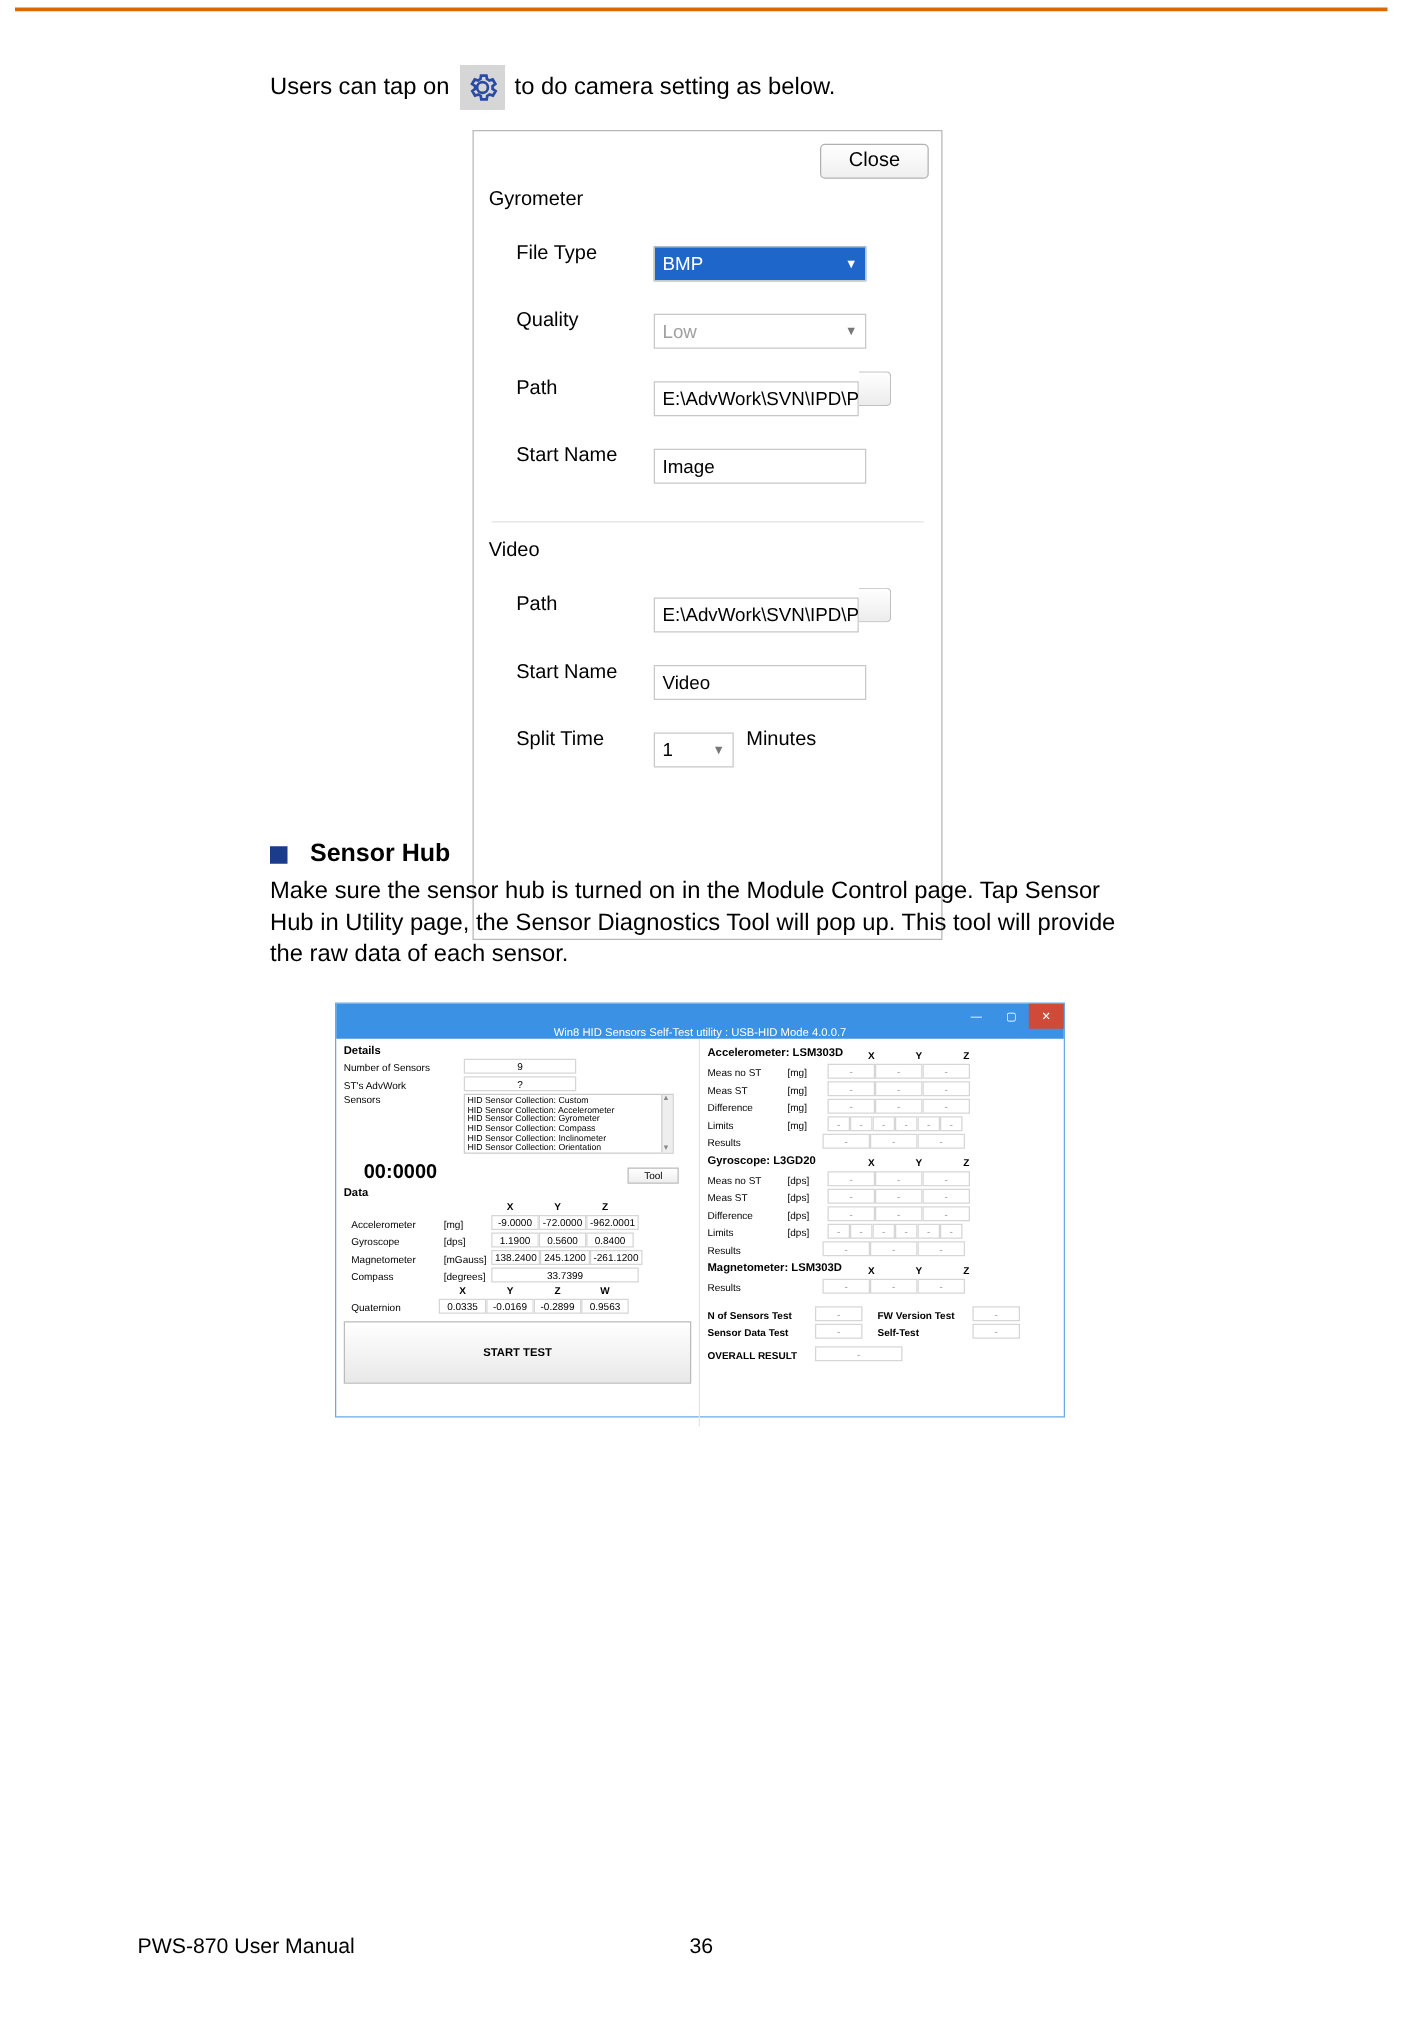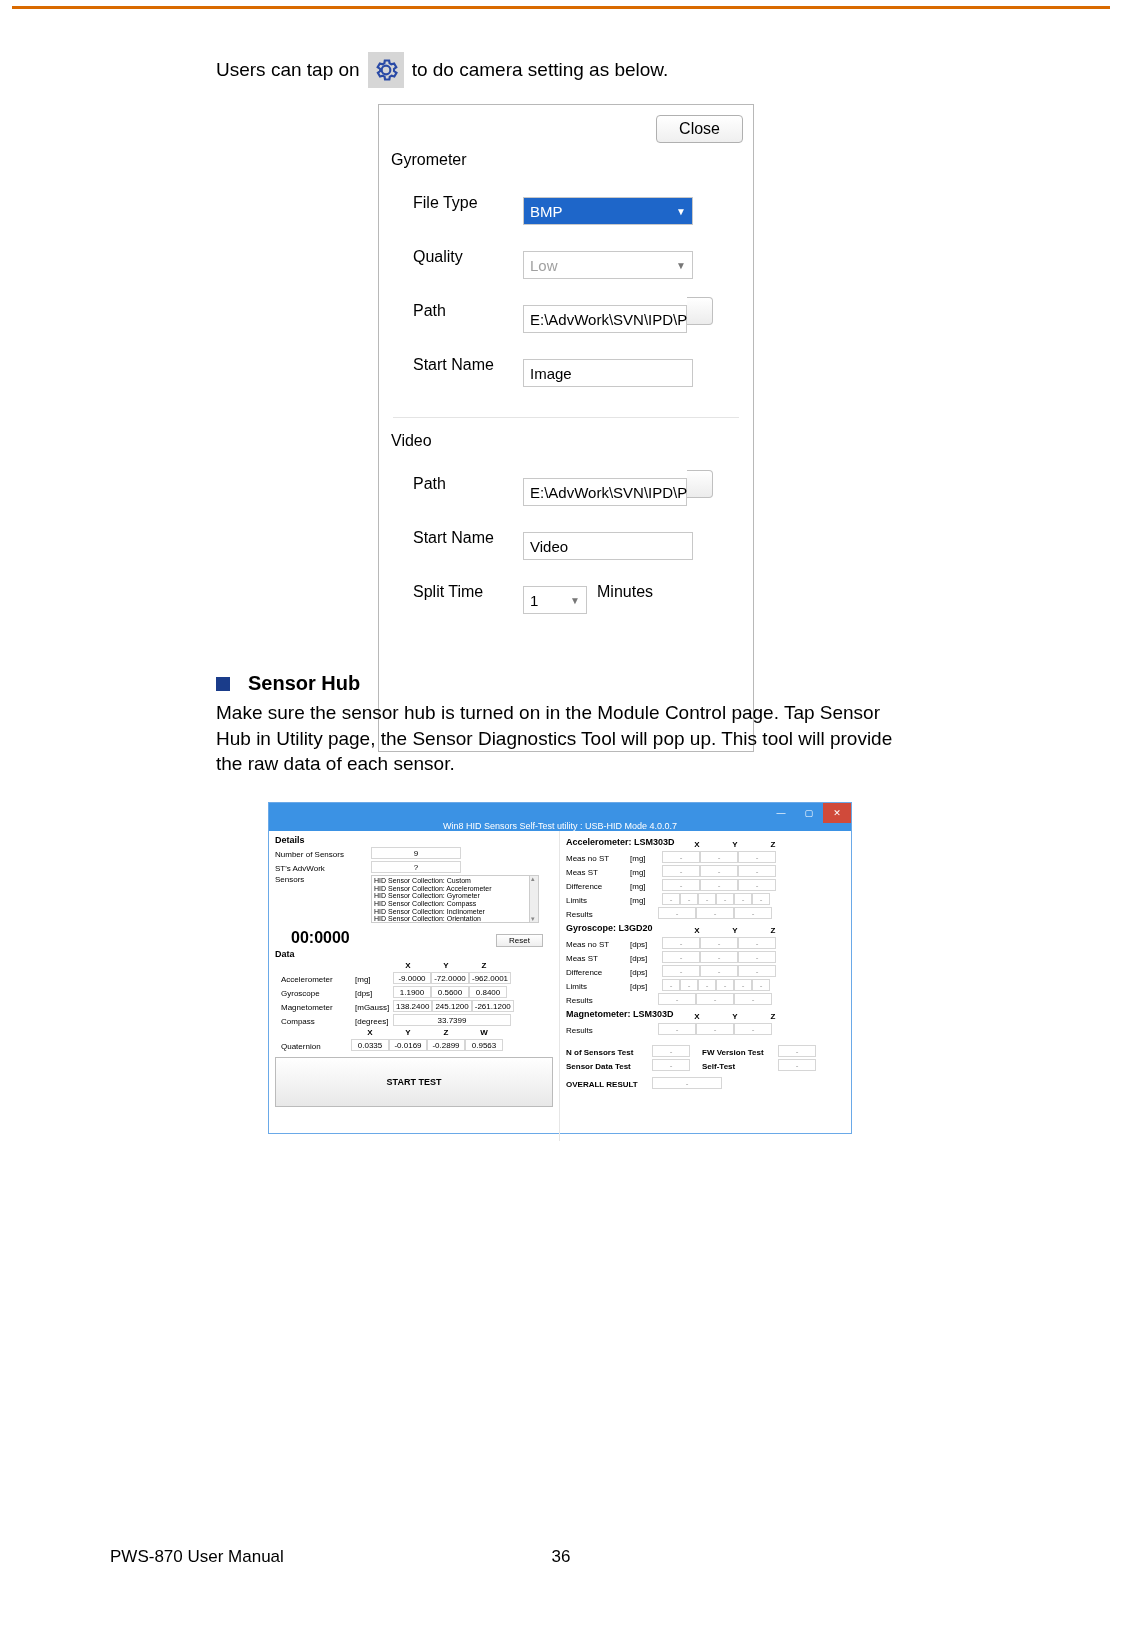--- a/index.html
+++ b/index.html
@@ -266,21 +266,21 @@
           <div>HID Sensor Collection: Accelerometer</div>
           <div>HID Sensor Collection: Gyrometer</div>
           <div>HID Sensor Collection: Compass</div>
           <div>HID Sensor Collection: Inclinometer</div>
           <div>HID Sensor Collection: Orientation</div>
           <div class="sb"></div>
         </div>
       </div>
       <div class="s-row" style="margin-top:6px;justify-content:space-between;padding-right:10px">
         <span class="s-timer">00:0000</span>
-        <span class="s-btn">Reset</span>
+        <span class="s-btn">Tool</span>
       </div>
       <div class="s-head">Data</div>
       <div class="s-row s-sub">
         <span style="width:70px"></span>
           <span style="width:38px"></span>
         <span class="s-hdrcell">X</span>
         <span class="s-hdrcell">Y</span>
         <span class="s-hdrcell">Z</span>
       </div>
       <div class="s-row s-sub">

